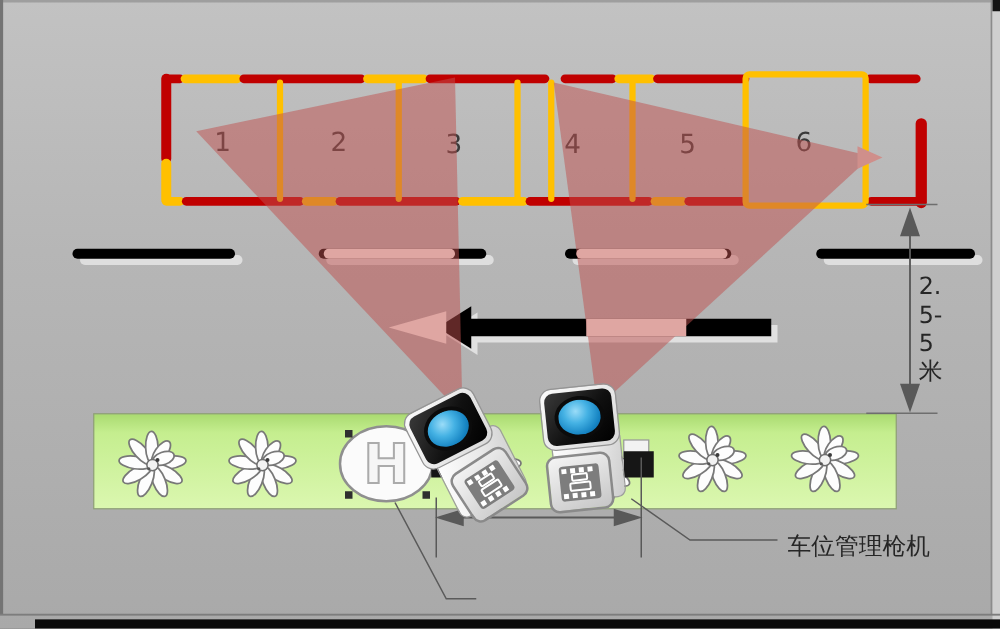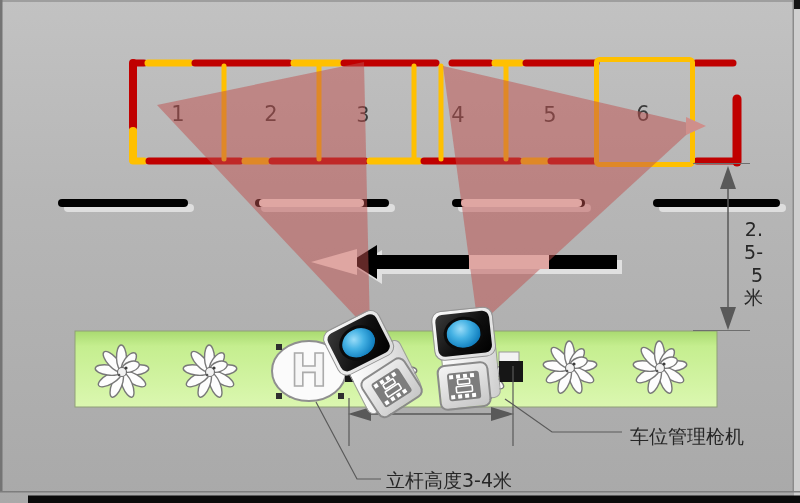--- a/index.html
+++ b/index.html
@@ -4,21 +4,21 @@
 <style>
   html,body{margin:0;padding:0;background:#888;}
   #canvas{
     position:relative;width:800px;height:503px;overflow:hidden;
     background:linear-gradient(180deg,#c2c2c2 0%,#b6b6b6 40%,#a9a9a9 100%);
     font-family:"DejaVu Sans","Liberation Sans",sans-serif;
   }
   #diagram-svg{position:absolute;left:0;top:0;}
   .lbl{position:absolute;color:#262626;font-size:19px;white-space:nowrap;z-index:8;}
   #lbl-range{left:735px;top:218px;width:28px;white-space:normal;word-break:break-all;
-             line-height:1.2;text-align:right;}
+             line-height:1.2;text-align:left;}
   
   .camera{position:absolute;z-index:6;}
   #camera-1{left:336px;top:311px;width:84px;height:100px;transform:rotate(-27deg);}
   #camera-2{left:433px;top:308px;width:78px;height:96px;transform:rotate(-6deg);}
   .cam-body{position:absolute;left:10px;top:38px;width:58px;height:56px;
             background:linear-gradient(105deg,#ffffff 0%,#e9e9e9 55%,#cccccc 100%);
             border:1px solid #9d9d9d;border-radius:7px;}
   .cam-head{position:absolute;left:2px;top:0px;width:62px;height:50px;background:linear-gradient(135deg,#fbfbfb,#d9d9d9);
             border:1px solid #949494;border-radius:10px;padding:3px;box-sizing:border-box;}
   .cam-face{width:100%;height:100%;background:linear-gradient(135deg,#3a3a3a 0%,#101010 55%,#000 100%);
@@ -254,14 +254,13 @@
         <g fill="none" stroke="#ffffff" stroke-width="1.6">
           <rect x="11" y="8" width="12" height="5" rx="1"></rect>
           <rect x="9" y="15" width="16" height="6" rx="1"></rect>
         </g>
       </svg>
     </div>
   </div>
 
   <div class="lbl" id="lbl-range">2.5-5米</div>
   <div class="lbl" style="left:630px;top:424px;">车位管理枪机</div>
-  <div class="lbl" style="left:386px;top:468px;">立杆高度3-4米</div>
 </div>
 
 </body></html>

